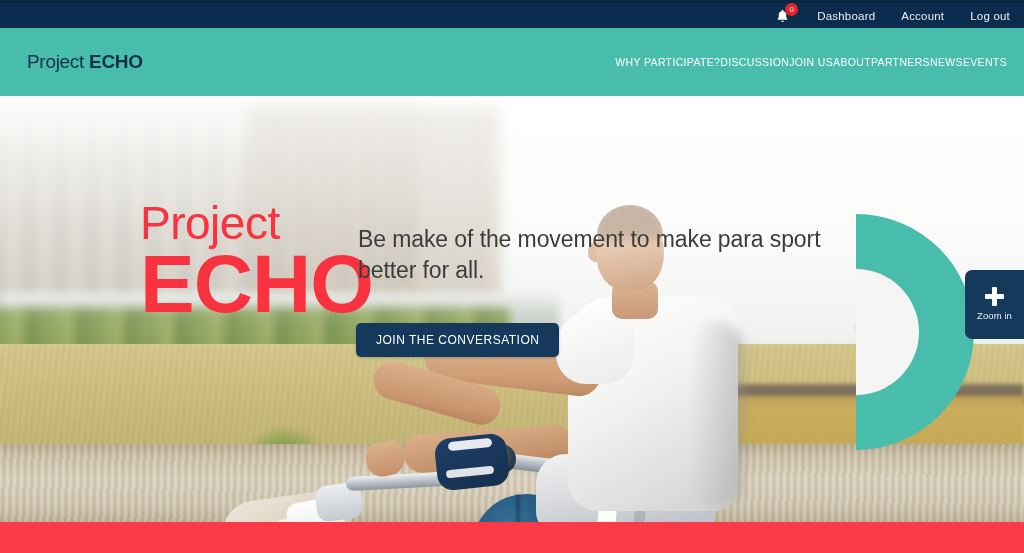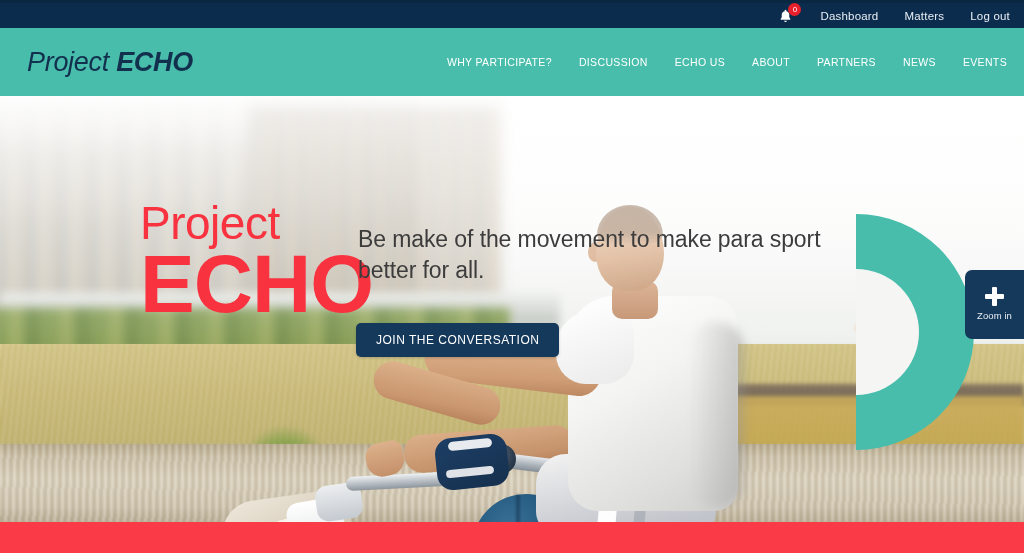--- a/index.html
+++ b/index.html
@@ -80,37 +80,35 @@
     background: #48bdab;
     display: flex;
     align-items: center;
   }
   .logo {
     position: absolute;
     left: 27px;
     top: 50%;
     transform: translateY(-50%);
     color: #12304e;
-    font-size: 27px;
+    font-size: 19px;
     letter-spacing: -0.3px;
     white-space: nowrap;
     cursor: pointer;
-    font-style: italic;
   }
   .logo .thin { font-weight: 300; }
   .logo .bold { font-weight: 700; }
 
   .mainnav {
     position: absolute;
     right: 17px;
     top: 50%;
     transform: translateY(-50%);
     display: flex;
     align-items: center;
-    gap: 27px;
   }
   .nav-link {
     color: #ffffff;
     font-size: 10.5px;
     letter-spacing: .35px;
     text-decoration: none;
     white-space: nowrap;
     cursor: pointer;
   }
 
@@ -546,34 +544,34 @@
         <span class="bell-icon">
           <svg width="15" height="16" viewBox="0 0 24 24" fill="#ffffff">
             <path d="M12 2a1.4 1.4 0 0 1 1.4 1.4v.8A6 6 0 0 1 18 10v4l1.6 2.4V18H4.4v-1.6L6 14v-4a6 6 0 0 1 4.6-5.8v-.8A1.4 1.4 0 0 1 12 2z"></path>
             <path d="M9.8 19.4h4.4a2.2 2.2 0 0 1-4.4 0z"></path>
           </svg>
         </span>
         <span class="bell-badge">0</span>
       </div>
 
       <a class="top-link" href="#">Dashboard</a>
-      <a class="top-link" href="#">Matters</a>
+      <a class="top-link" href="#">Account</a>
       <a class="top-link" href="#">Log out</a>
     </div>
   </div>
 
   <div class="header">
     <div class="logo">
       <span class="thin">Project</span><span> </span><span class="bold">ECHO</span>
     </div>
 
     <nav class="mainnav">
       <a class="nav-link" href="#">WHY PARTICIPATE?</a>
       <a class="nav-link" href="#">DISCUSSION</a>
-      <a class="nav-link" href="#">ECHO US</a>
+      <a class="nav-link" href="#">JOIN US</a>
       <a class="nav-link" href="#">ABOUT</a>
       <a class="nav-link" href="#">PARTNERS</a>
       <a class="nav-link" href="#">NEWS</a>
       <a class="nav-link" href="#">EVENTS</a>
     </nav>
   </div>
 
   <div class="hero">
 
     <div class="photo">

